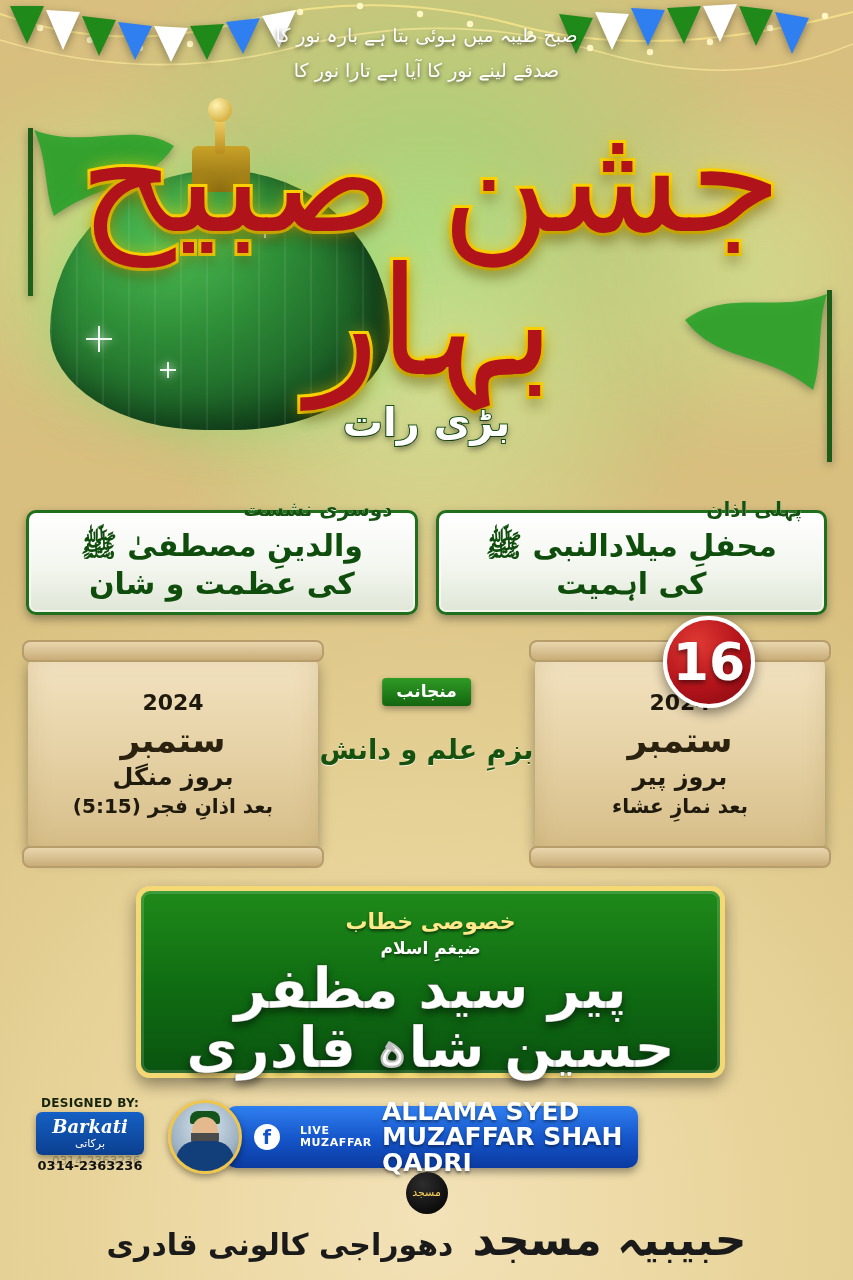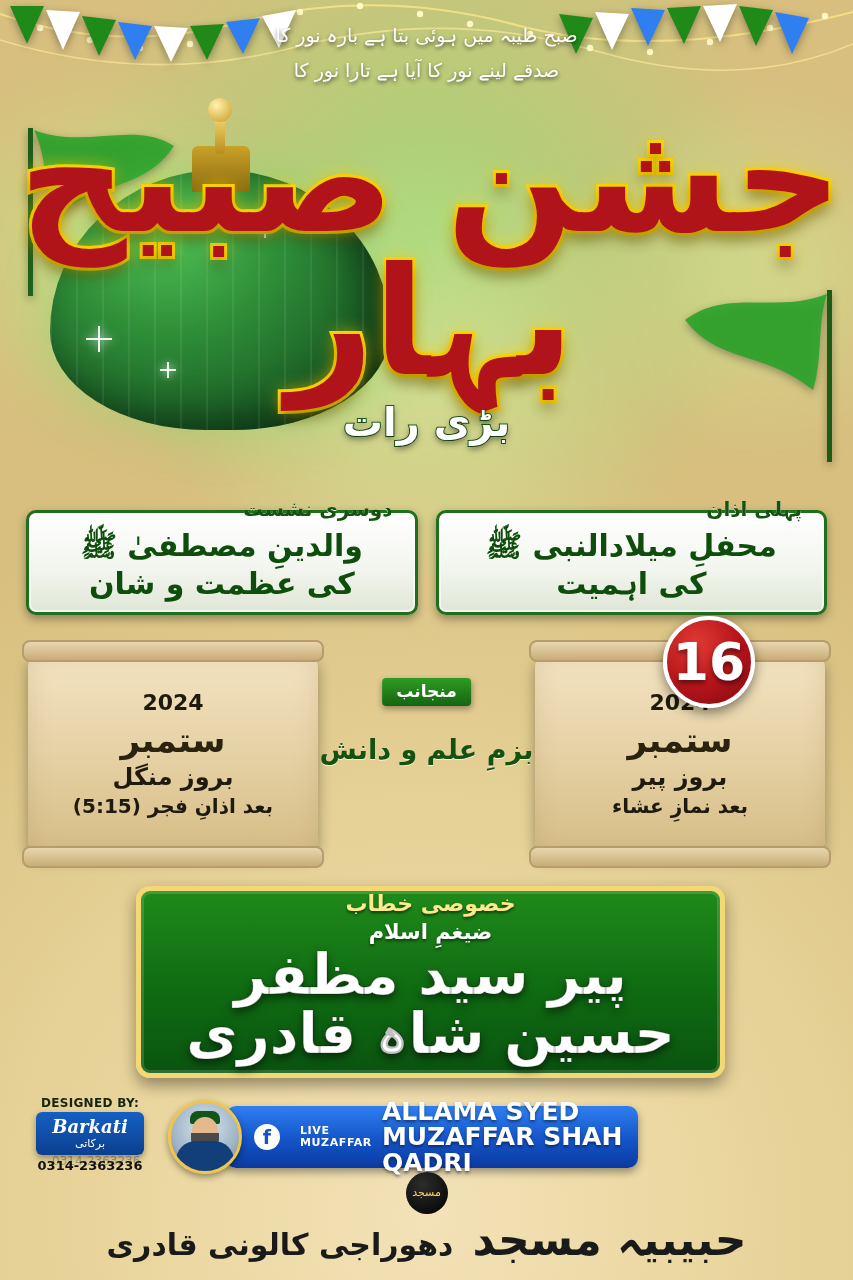--- a/index.html
+++ b/index.html
@@ -120,21 +120,21 @@
   .title-block {
     position: absolute;
     left: 0; right: 0; top: 108px;
     text-align: center;
     z-index: 7;
   }
   .title-main {
     direction: rtl;
     font-size: 150px;
     line-height: .95;
-    font-weight: bold;
+    font-weight: normal;
     color: #b0141a;
     -webkit-text-stroke: 6px #ffd400;
     paint-order: stroke fill;
     text-shadow: 0 0 18px rgba(255,214,0,.75), 0 8px 14px rgba(0,0,0,.45);
     letter-spacing: -6px;
     padding-left: 8px;
   }
   .title-sub {
     direction: rtl;
     margin-top: 6px;
@@ -285,33 +285,33 @@
   .speaker {
     position: absolute;
     left: 136px; right: 128px; top: 886px;
     height: 192px;
     border-radius: 14px;
     background: linear-gradient(180deg, #1f8a1a 0%, #0f6b12 55%, #0a5410 100%);
     border: 5px solid #f3d874;
     box-shadow: 0 7px 16px rgba(0,0,0,.4), inset 0 0 0 3px rgba(255,255,255,.15);
     z-index: 7;
     text-align: center;
-    padding-top: 0;
+    padding-top: 18px;
   }
   .speaker .khitab {
     direction: rtl;
     color: #ffe98a;
     font-size: 22px;
     font-weight: bold;
     text-shadow: 0 2px 3px rgba(0,0,0,.55);
   }
   .speaker .tag {
     direction: rtl;
     color: #ffffff;
-    font-size: 21px;
+    font-size: 17px;
     font-weight: bold;
     margin-top: 4px;
     text-shadow: 0 2px 3px rgba(0,0,0,.5);
     text-align: center;
   }
   .speaker .name {
     direction: rtl;
     color: #ffffff;
     font-size: 56px;
     font-weight: bold;

